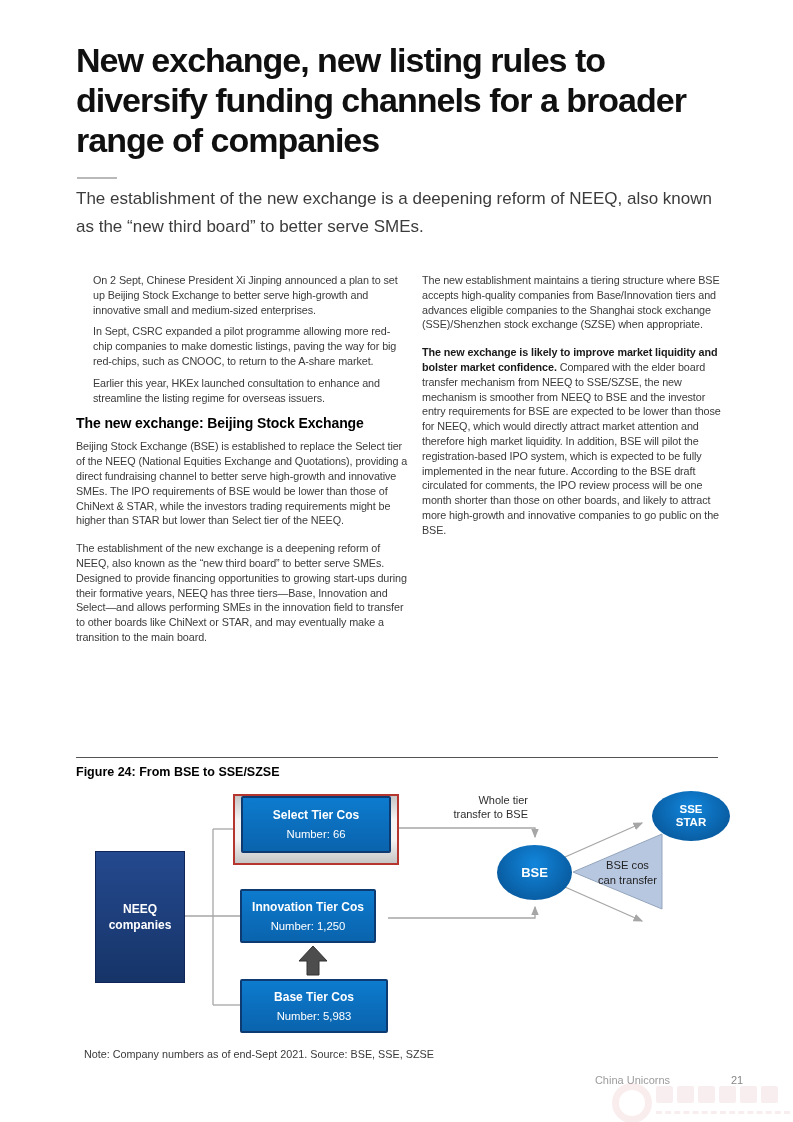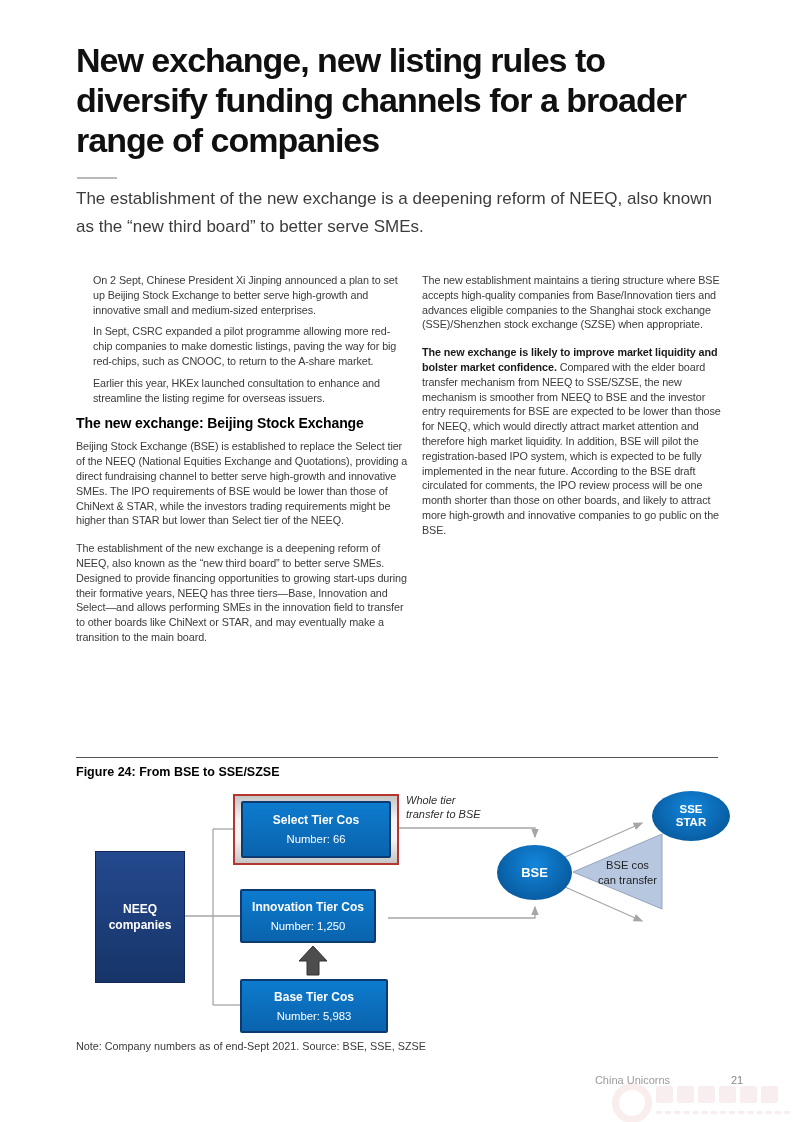--- a/index.html
+++ b/index.html
@@ -28,43 +28,43 @@
   .figure-title{left:76px;top:765px;width:642px;margin:0;font-size:12.5px;font-weight:700;color:#000;}
   .figure-canvas{left:76px;top:786px;width:642px;height:252px;}
   .figure-canvas svg{position:absolute;left:0;top:0;}
 
   .neeq-box{left:19px;top:65px;width:90px;height:132px;background:linear-gradient(180deg,#24498e,#163468);
             border:1px solid #10265a;color:#fff;font-weight:700;font-size:12px;line-height:16px;
             display:flex;align-items:center;justify-content:center;text-align:center;white-space:pre-line;
             box-sizing:border-box;}
   .select-outer{left:157px;top:8px;width:166px;height:71px;box-sizing:border-box;
             border:2px solid #b5352f;background:linear-gradient(180deg,#c6c6c6,#f4f4f4 35%,#f4f4f4 65%,#c6c6c6);
-            display:flex;align-items:center;justify-content:center;}
+            display:flex;align-items:flex-start;justify-content:center;}
   .tier-box{background:linear-gradient(180deg,#0d7bce,#0a63ad);border:2px solid #0e3a72;border-radius:2px;
             color:#fff;text-align:center;box-sizing:border-box;display:flex;flex-direction:column;
             justify-content:center;row-gap:6px;}
   .tier-box .t{font-weight:700;font-size:12px;line-height:13px;}
   .tier-box .n{font-size:11.3px;line-height:12px;}
   .select-inner{width:150px;height:57px;}
   .innovation-box{left:164px;top:103px;width:136px;height:54px;}
   .base-box{left:164px;top:193px;width:148px;height:54px;}
 
   .ellipse{border-radius:50%;background:radial-gradient(ellipse at 50% 35%,#1286dc,#085a9e 78%);
            color:#fff;font-weight:700;display:flex;align-items:center;justify-content:center;
            text-align:center;white-space:pre-line;}
   .bse-ellipse{left:421px;top:59px;width:75px;height:55px;font-size:13px;}
   .sse-ellipse{left:576px;top:5px;width:78px;height:50px;font-size:11.5px;line-height:13px;}
   .szse-ellipse{left:576px;top:121px;width:78px;height:50px;font-size:11.5px;line-height:13px;}
 
   .fig-lbl{color:#2f2f2f;font-size:11px;line-height:14px;white-space:pre-line;}
-  .lbl-whole{left:330px;top:7px;width:122px;text-align:left;font-style:italic;}
+  .lbl-whole{left:330px;top:7px;width:122px;text-align:right;}
   .lbl-qualified{left:327px;top:84px;width:110px;text-align:left;line-height:15px;}
   .lbl-triangle{left:504px;top:72px;width:95px;text-align:center;color:#222;font-size:11.2px;line-height:15px;}
 
-  .figure-note{left:76px;top:1040px;width:642px;margin:0;font-size:10.8px;color:#3a3a3a;}
+  .figure-note{left:76px;top:1040px;width:642px;margin:8px;font-size:10.8px;color:#3a3a3a;}
 
   
   .footer-title{left:560px;top:1074px;width:145px;text-align:center;font-size:11px;color:#9b9b9b;}
   .footer-page{left:731px;top:1074px;font-size:11px;color:#868686;}
 
   
   .watermark{left:612px;top:1083px;width:178px;height:34px;opacity:0.15;}
   .wm-circle{position:absolute;left:0;top:0;width:26px;height:26px;border:7px solid #d98a8e;border-radius:50%;}
   .wm-blocks{position:absolute;left:44px;top:3px;display:flex;gap:4px;}
   .wm-block{width:17px;height:17px;background:#dd9297;border-radius:2px;}

